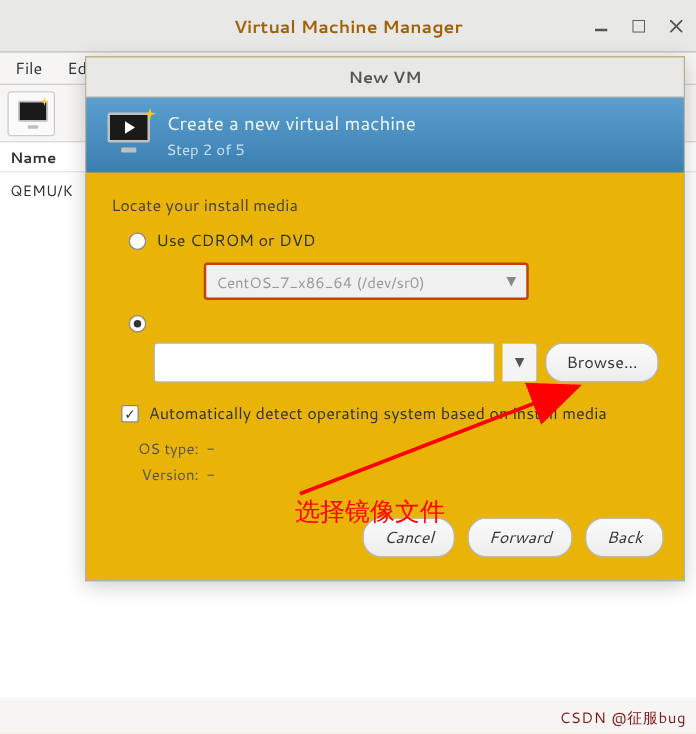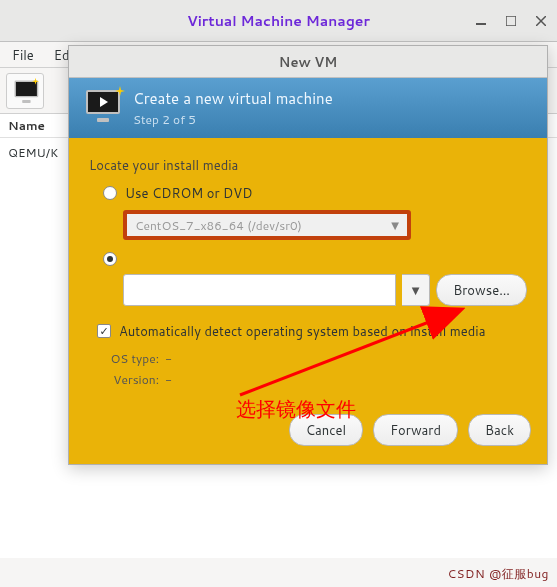--- a/index.html
+++ b/index.html
@@ -1,19 +1,19 @@
 <!DOCTYPE html>
 <html><head>
 <meta charset="utf-8">
 <style>
 * { box-sizing: border-box; margin: 0; padding: 0; }
 body { font-family: "Cantarell", "DejaVu Sans", sans-serif; font-size: 13px; color: #2e3436; background: #fff; width: 557px; height: 587px; position: relative; overflow: hidden; }
 .main-window { width: 557px; height: 587px; background: #f6f5f4; }
 .titlebar { height: 42px; background: #e8e8e7; border-bottom: 1px solid #c0c0c0; display: flex; align-items: center; justify-content: center; position: relative; }
-.titlebar-title { font-weight: bold; color: #6d28d9; font-size: 14px; }
+.titlebar-title { font-weight: bold; color: #a16207; font-size: 14px; }
 .titlebar-controls { position: absolute; right: 8px; display: flex; gap: 14px; }
 .titlebar-btn { width: 16px; height: 16px; display: flex; align-items: center; justify-content: center; color: #555; cursor: pointer; }
 .menubar { height: 26px; background: #f6f5f4; display: flex; align-items: center; padding: 0 4px; gap: 4px; border-bottom: 1px solid #d0d0d0; }
 .menu-item { padding: 2px 8px; color: #2e3436; cursor: pointer; }
 .toolbar { height: 46px; background: #f6f5f4; border-bottom: 1px solid #d0d0d0; display: flex; align-items: center; padding: 4px 6px; gap: 6px; }
 .tool-icon { width: 38px; height: 36px; display: flex; align-items: center; justify-content: center; border: 1px solid #ccc; border-radius: 3px; background: #fafafa; cursor: pointer; }
 .list-header { height: 24px; background: #fff; border-bottom: 1px solid #e0e0e0; display: flex; align-items: center; padding: 0 8px; font-weight: bold; font-size: 12px; color: #333; }
 .list-body { background: #fff; height: 420px; padding: 6px 8px; font-size: 12px; }
 
 
@@ -23,33 +23,33 @@
 .dialog-header-icon { width: 40px; height: 40px; flex-shrink: 0; }
 .dialog-header-text { color: #fff; }
 .dialog-header-title { font-size: 15px; font-weight: 300; color: #f0f8ff; }
 .dialog-header-step { font-size: 12px; color: #cbe0f0; margin-top: 2px; }
 .dialog-body { padding: 18px 20px 10px 20px; }
 .section-label { color: #444; margin-bottom: 10px; font-size: 13px; }
 .radio-row { display: flex; align-items: center; gap: 8px; margin: 2px 0; padding-left: 14px; }
 .radio { width: 14px; height: 14px; border: 1px solid #888; border-radius: 50%; display: inline-flex; align-items: center; justify-content: center; background: #fff; }
 .radio.selected::after { content: ""; width: 6px; height: 6px; background: #2e3436; border-radius: 50%; }
 .combo { display: flex; align-items: center; margin: 8px 0 12px 34px; }
-.combo-box { flex: none; width: 288px; height: 30px; border: 4px solid #c2410c; border-radius: 3px; background: #efefef; display: flex; align-items: center; padding: 0 8px; color: #888; font-size: 12px; }
+.combo-box { flex: none; width: 260px; height: 30px; border: 2px solid #c2410c; border-radius: 3px; background: #efefef; display: flex; align-items: center; padding: 0 8px; color: #888; font-size: 12px; margin-left: 40px; }
 .combo-box.disabled { color: #999; background: #f0f0f0; }
 .combo-arrow { margin-left: auto; color: #888; font-size: 10px; }
 .iso-row { display: flex; align-items: center; gap: 6px; margin: 8px 0 16px 34px; }
 .iso-input { flex: 1; height: 32px; border: 1px solid #b8b8b8; border-radius: 3px 0 0 3px; background: #fff; display: flex; align-items: center; }
 .iso-dropdown { width: 28px; height: 32px; border: 1px solid #b8b8b8; border-left: none; border-radius: 0 3px 3px 0; background: #f4f4f4; display: flex; align-items: center; justify-content: center; font-size: 10px; color: #555; cursor: pointer; }
 .btn { height: 32px; padding: 0 16px; border: 1px solid #b8b8b8; border-radius: 15px; background: linear-gradient(#fafafa,#ededed); display: inline-flex; align-items: center; justify-content: center; font-size: 13px; color: #2e3436; cursor: pointer; }
 .check-row { display: flex; align-items: center; gap: 8px; margin: 14px 0 10px 8px; }
 .checkbox { width: 14px; height: 14px; border: 1px solid #888; border-radius: 2px; background: #fff; display: inline-flex; align-items: center; justify-content: center; font-size: 11px; color: #2e3436; }
 .checkbox.checked::after { content: "✓"; }
 .kv-row { display: flex; gap: 6px; margin: 4px 0 4px 8px; font-size: 12px; color: #555; }
 .kv-label { width: 62px; text-align: right; }
-.dialog-footer { padding: 12px 16px 18px 16px; display: flex; justify-content: flex-end; gap: 10px; border-top: none; }
+.dialog-footer { padding: 12px 16px 18px 16px; display: flex; justify-content: flex-end; gap: 10px; border-top: none; font-style: italic; }
 
 
 .anno { position: absolute; pointer-events: none; }
 .anno-text { position: absolute; font-size: 20px; color: #ff0000; font-family: "Microsoft YaHei", sans-serif; white-space: nowrap; }
 
 .watermark { position: absolute; bottom: 4px; right: 8px; font-size: 12px; color: #7f1d1d; letter-spacing: 0.5px; }
 
 
 .monitor-icon { position: relative; width: 40px; height: 34px; }
 .monitor-screen { position: absolute; top: 2px; left: 3px; width: 34px; height: 24px; background: #1a1a1a; border: 2px solid #c0c0c0; border-radius: 2px; display: flex; align-items: center; justify-content: center; }

